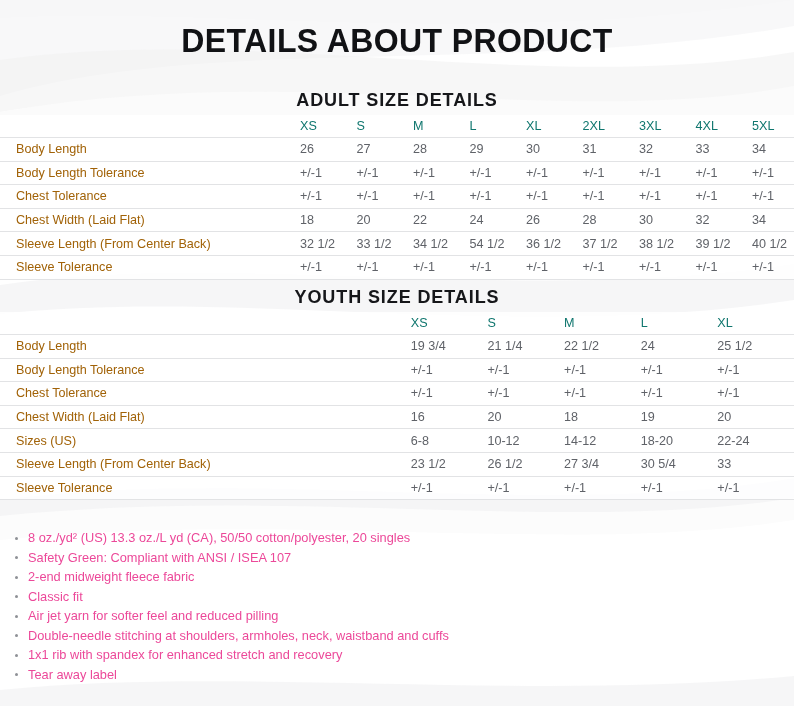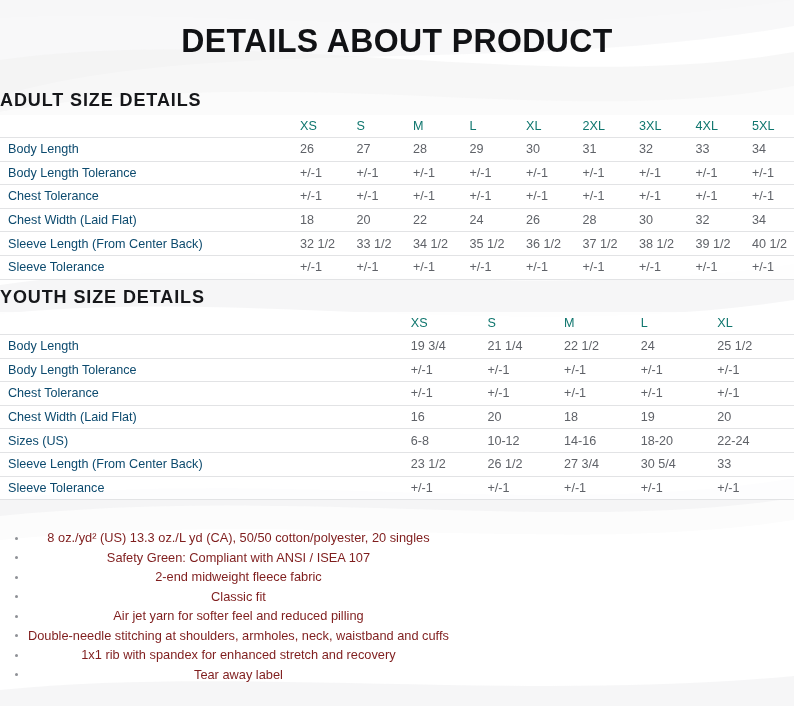--- a/index.html
+++ b/index.html
@@ -43,20 +43,21 @@
     letter-spacing: 0.4px;
     color: #111215;
     transform: scaleX(0.97);
     transform-origin: center;
   }
 
   
   .section-heading {
     position: absolute;
     width: 794px;
+    text-align: center;
     font-family: "Liberation Sans Narrow", "Liberation Sans", sans-serif;
     font-weight: bold;
     font-size: 18px;
     letter-spacing: 0.9px;
     color: #16171a;
   }
   #adult-heading { top: 90px; }
   #youth-heading { top: 287px; }
 
   
@@ -83,22 +84,22 @@
     text-align: left;
     vertical-align: middle;
     white-space: nowrap;
   }
   .size-table thead th {
     border-top: none;
     color: #0f766e;
     height: 22px;
   }
   .size-table .rowlabel {
-    padding-left: 8px;
-    color: #0c4a6e;
+    padding-left: 16px;
+    color: #a16207;
   }
   #adult-table .rowlabel { width: 300px; }
   #adult-table .valcol   { width: 56.5px; }
   #youth-table .rowlabel { width: 410px; }
   #youth-table .valcol   { width: 76.5px; }
 
   
   .feature-list {
     position: absolute;
     left: 14px;
@@ -106,23 +107,22 @@
     margin: 0;
     padding: 0;
     list-style: none;
   }
   .feature-list li {
     position: relative;
     padding-left: 14px;
     height: 19.5px;
     line-height: 19.5px;
     font-size: 12.8px;
-    color: #7f1d1d;
+    color: #ec4899;
     white-space: nowrap;
-    text-align: center;
   }
   .feature-list li::before {
     content: "";
     position: absolute;
     left: 1px;
     top: 8.5px;
     width: 3px;
     height: 3px;
     border-radius: 50%;
     background: #8e9196;
@@ -233,21 +233,21 @@
         <td>28</td>
         <td>30</td>
         <td>32</td>
         <td>34</td>
       </tr>
       <tr>
         <td class="rowlabel">Sleeve Length (From Center Back)</td>
         <td>32 1/2</td>
         <td>33 1/2</td>
         <td>34 1/2</td>
-        <td>35 1/2</td>
+        <td>54 1/2</td>
         <td>36 1/2</td>
         <td>37 1/2</td>
         <td>38 1/2</td>
         <td>39 1/2</td>
         <td>40 1/2</td>
       </tr>
       <tr>
         <td class="rowlabel">Sleeve Tolerance</td>
         <td>+/-1</td>
         <td>+/-1</td>
@@ -313,21 +313,21 @@
         <td>16</td>
         <td>20</td>
         <td>18</td>
         <td>19</td>
         <td>20</td>
       </tr>
       <tr>
         <td class="rowlabel">Sizes (US)</td>
         <td>6-8</td>
         <td>10-12</td>
-        <td>14-16</td>
+        <td>14-12</td>
         <td>18-20</td>
         <td>22-24</td>
       </tr>
       <tr>
         <td class="rowlabel">Sleeve Length (From Center Back)</td>
         <td>23 1/2</td>
         <td>26 1/2</td>
         <td>27 3/4</td>
         <td>30 5/4</td>
         <td>33</td>

